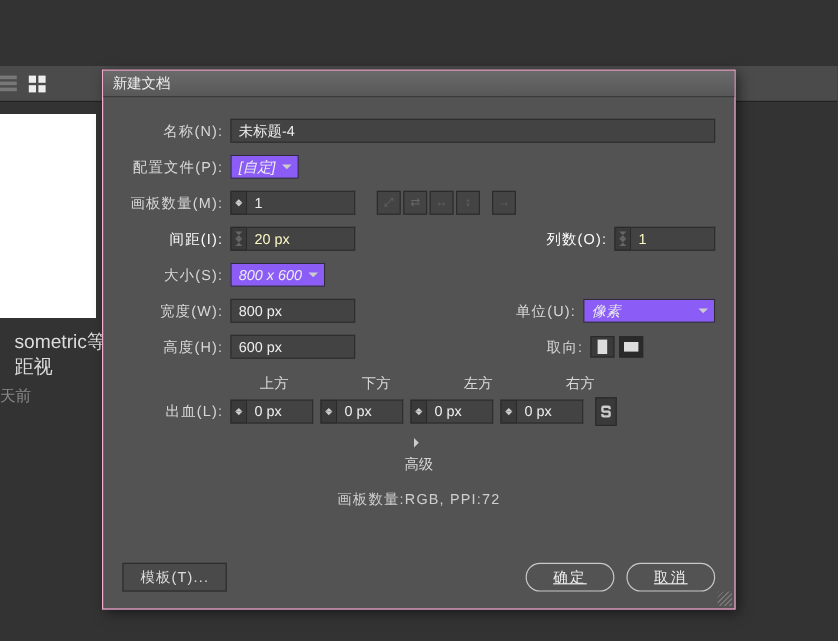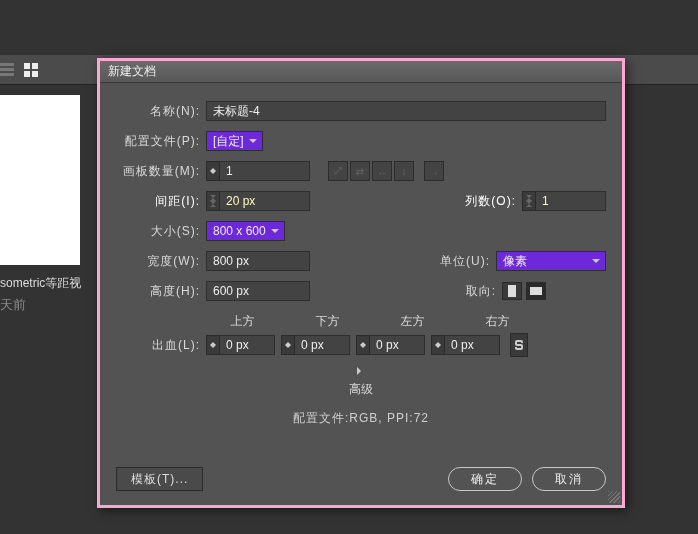--- a/index.html
+++ b/index.html
@@ -8,38 +8,38 @@
 
 .app-bg { position: relative; width: 100%; height: 100%; background: #333333; }
 .topbar { height: 55px; background: #333333; }
 .toolbar-row { height: 30px; display: flex; align-items: center; gap: 10px; padding-left: 0px; background: #4b4b4b; border-bottom: 1px solid #222; }
 .toolbar-row .ticon { width: 14px; height: 14px; display: inline-block; }
 .ticon.list { background: linear-gradient(#777,#777) 0 0/14px 3px no-repeat, linear-gradient(#777,#777) 0 5px/14px 3px no-repeat, linear-gradient(#777,#777) 0 10px/14px 3px no-repeat; }
 .grid-inner { display: grid; grid-template: 6px 6px / 6px 6px; gap: 2px; }
 .grid-inner span { background: #eee; }
 .thumb-area { padding: 10px 0 0 0; width: 90px; }
 .thumb { width: 80px; height: 170px; background: #ffffff; margin-bottom: 8px; }
-.thumb-label { color: #ddd; padding: 2px 0 0 0; font-size: 12px; }
+.thumb-label { color: #ddd; padding: 2px 0 0 12px; font-size: 16px; }
 .thumb-sub { color: #888; font-size: 13px; padding-top: 4px; }
 
 
 .dialog { position: absolute; left: 85px; top: 58px; width: 528px; height: 450px;
-  background: #535353; border: 3px solid #f9a8d4; box-shadow: 3px 3px 10px rgba(0,0,0,.5); margin-left: 12px; }
+  background: #535353; border: 1px solid #f9a8d4; box-shadow: 3px 3px 10px rgba(0,0,0,.5); }
 .titlebar { height: 22px; background: linear-gradient(#6a6a6a,#585858); display: flex; align-items: center; padding: 0 8px; color: #eee; border-bottom: 1px solid #3a3a3a; }
 
 .content { padding: 18px 16px 8px 16px; color: #d8d8d8; }
 .row { display: flex; align-items: center; margin-bottom: 10px; min-height: 20px; }
 .lbl { text-align: right; padding-right: 6px; color: #d8d8d8; letter-spacing: 1px; white-space: nowrap; }
 .lbl.w1 { width: 90px; }
 .lbl.w2 { width: 68px; }
 .lbl.dim { color: #ffffff; }
 
 .field { background: #434343; border: 1px solid #2e2e2e; color: #eee; height: 20px; padding: 0 6px; display: inline-flex; align-items: center; }
 .field.wide { flex: 1; }
-.select { background: #6d28d9; border: 1px solid #2e2e2e; color: #eee; height: 20px; padding: 0 18px 0 6px; position: relative; display: inline-flex; align-items: center; }
+.select { background: #8b5cf6; border: 1px solid #2e2e2e; color: #eee; height: 20px; padding: 0 18px 0 6px; position: relative; display: inline-flex; align-items: center; font-style: italic; }
 .select::after { content: ""; position: absolute; right: 5px; top: 7px; border: 4px solid transparent; border-top-color: #ccc; }
 
 .spinner { display: inline-flex; height: 20px; }
 .spinner .btns { width: 14px; background: #3a3a3a; border: 1px solid #2a2a2a; display: flex; flex-direction: column; }
 .spinner .btns span { flex: 1; position: relative; }
 .spinner .btns span::after { content: ""; position: absolute; left: 3px; border: 3px solid transparent; }
 .spinner .btns span:first-child::after { top: 3px; border-bottom-color: #ccc; }
 .spinner .btns span:last-child::after { bottom: 3px; border-top-color: #ccc; }
 .spinner .val { background: #434343; border: 1px solid #2e2e2e; border-left: none; color: #eee; height: 20px; padding: 0 6px; display: inline-flex; align-items: center; }
 .spinner.dim .val { color: #fef9c3; }
@@ -59,21 +59,21 @@
 .bleed-grid { display: flex; align-items: center; gap: 6px; }
 .link-btn { width: 18px; height: 24px; background: #3a3a3a; border: 1px solid #2a2a2a; display: flex; align-items: center; justify-content: center; margin-left: 4px; }
 
 .disclosure { display: flex; align-items: center; gap: 6px; margin-top: 6px; flex-direction: column; }
 .disclosure .tri { width: 0; height: 0; border: 4px solid transparent; border-left-color: #ccc; }
 
 .color-mode { text-align: center; color: #cfcfcf; letter-spacing: 1px; margin-top: 12px; }
 
 .footer { position: absolute; bottom: 14px; left: 16px; right: 16px; display: flex; align-items: center; }
 .btn-flat { background: #4a4a4a; border: 1px solid #2c2c2c; color: #ddd; height: 24px; padding: 0 14px; display: inline-flex; align-items: center; letter-spacing: 1px; }
-.btn-round { border: 1px solid #c8c8c8; color: #eee; height: 24px; padding: 0 22px; border-radius: 12px; display: inline-flex; align-items: center; background: transparent; letter-spacing: 2px; margin-left: 10px; }
+.btn-round { border: 1px solid #c8c8c8; color: #eee; height: 24px; padding: 0 22px; border-radius: 12px; display: inline-flex; align-items: center; background: transparent; letter-spacing: 2px; margin-left: 10px; text-decoration: underline; }
 .spacer { flex: 1; }
 
 .resize-grip { position: absolute; right: 2px; bottom: 2px; width: 12px; height: 12px; background: repeating-linear-gradient(135deg, #777 0 1px, transparent 1px 3px); }
 </style>
 </head>
 <body>
 
 <div class="app-bg">
   <div class="topbar"></div>
   <div class="toolbar-row">
@@ -225,21 +225,21 @@
               </svg>
           </span>
         </div>
       </div>
 
       <div class="disclosure">
         <span class="tri"></span>
         <span>高级</span>
       </div>
 
-      <div class="color-mode">配置文件:RGB, PPI:72</div>
+      <div class="color-mode">画板数量:RGB, PPI:72</div>
     </div>
 
     <div class="footer">
       <span class="btn-flat">模板(T)...</span>
       <span class="spacer"></span>
       <span class="btn-round">确定</span>
       <span class="btn-round">取消</span>
     </div>
 
     <div class="resize-grip"></div>

